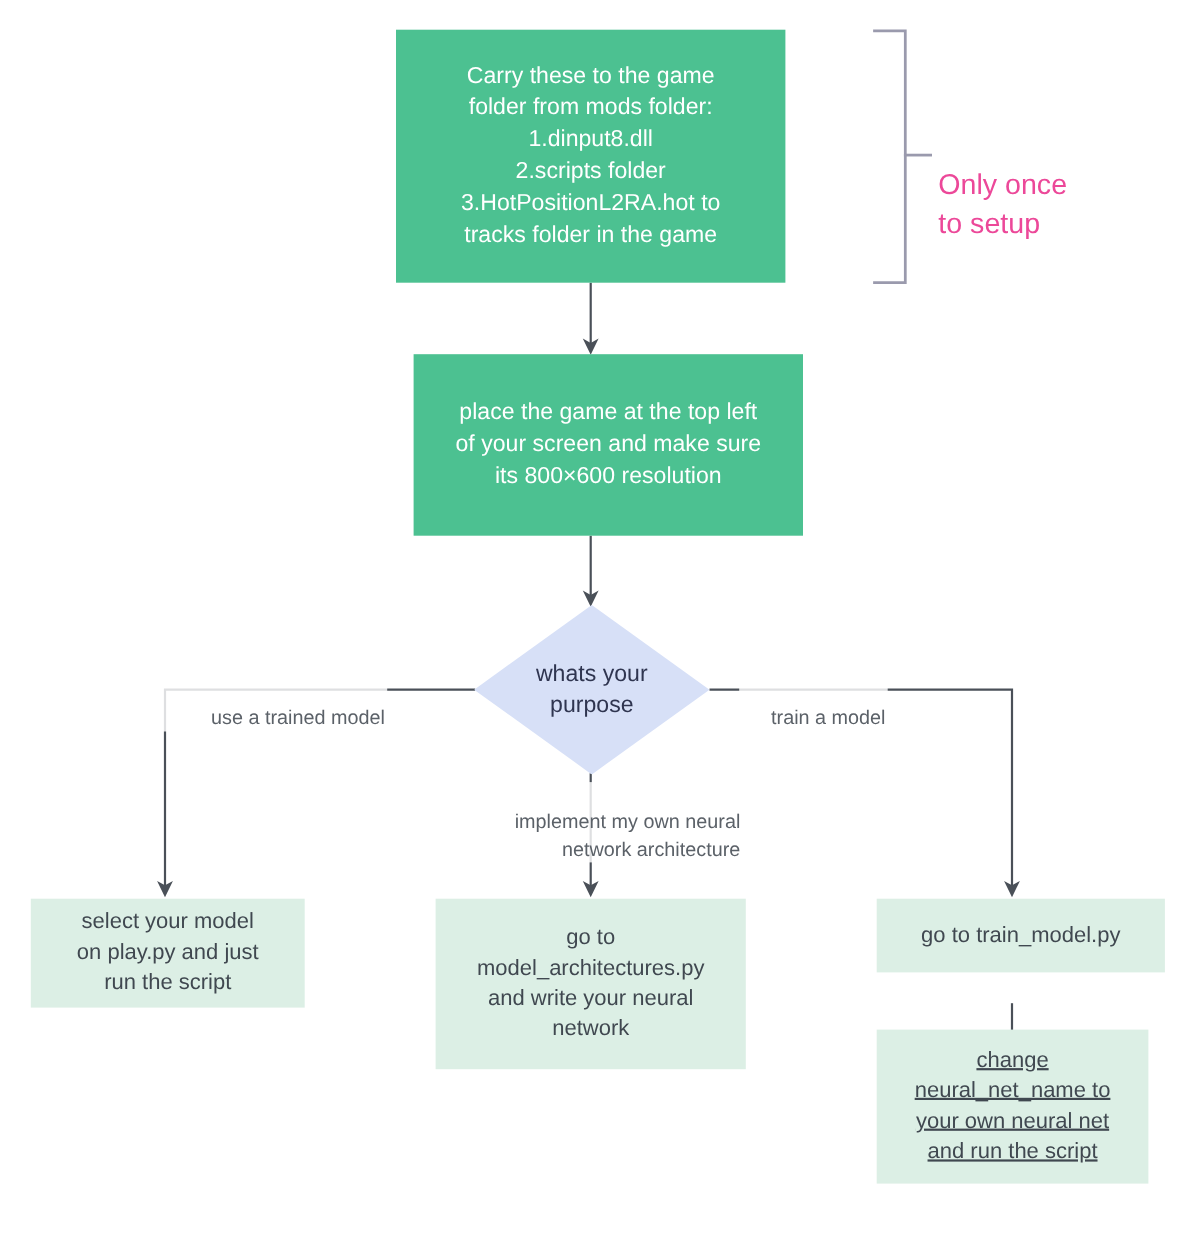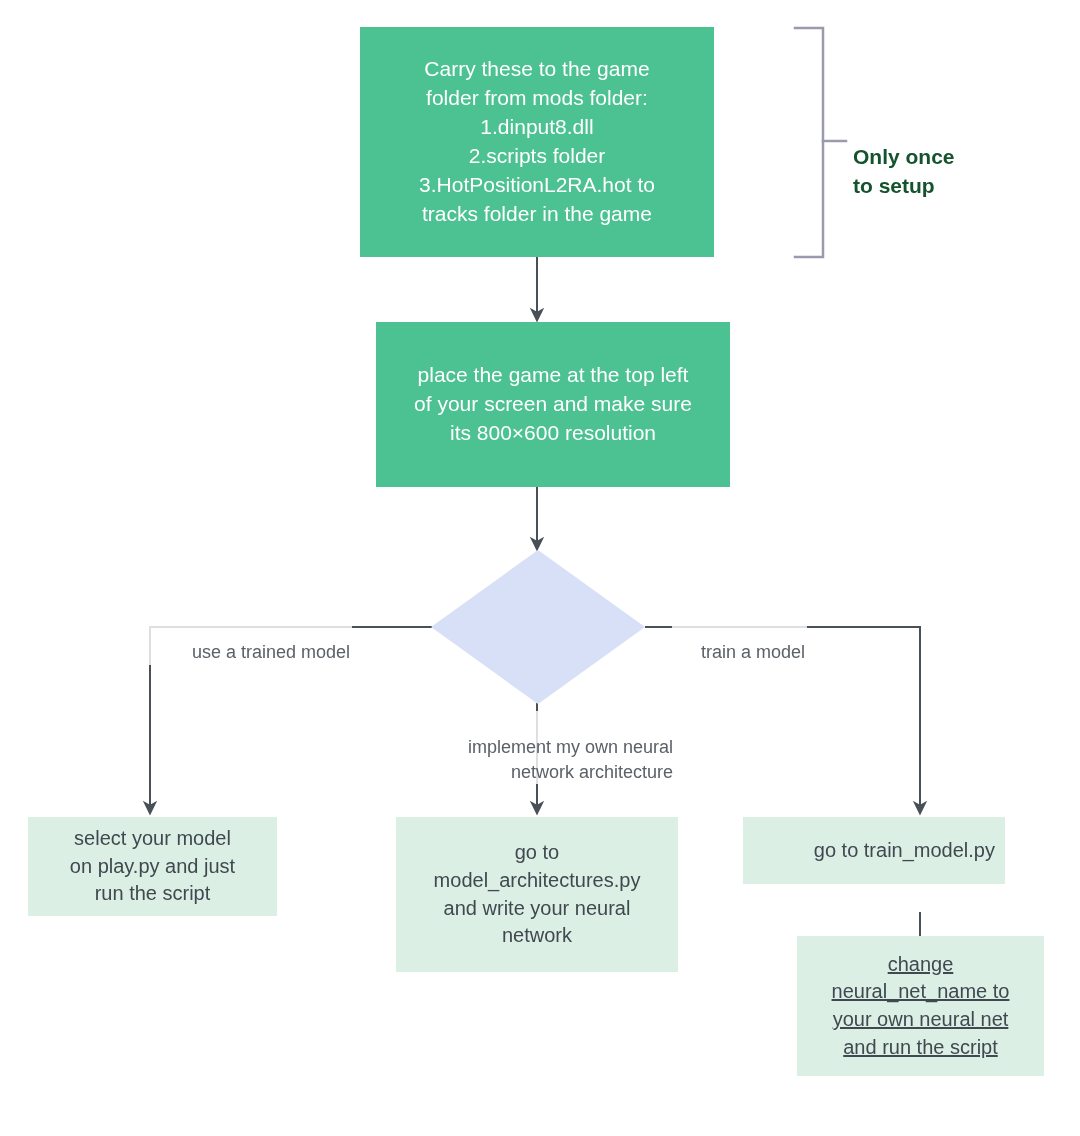--- a/index.html
+++ b/index.html
@@ -67,25 +67,24 @@
     color: #5b6168;
     font-size: 18px;
     line-height: 1.35;
     text-align: right;
     background: rgba(255,255,255,0.82);
     white-space: pre-line;
     padding: 0 2px;
   }
   .bracket-label {
     position: absolute;
-    color: #14532d;
-    font-size: 21px;
+    color: #ec4899;
+    font-size: 26px;
     line-height: 1.38;
     white-space: pre-line;
-    font-weight: bold;
   }
 
   
   #wires {
     position: absolute;
     left: 0;
     top: 0;
     width: 1080px;
     height: 1136px;
     pointer-events: none;
@@ -134,36 +133,38 @@
   </div>
 
   <div class="node node-primary" style="left:360px; top:322px; width:354px; height:165px;margin-left:16px;">
     <span>place the game at the top left
 of your screen and make sure
 its 800×600 resolution</span>
   </div>
 
   <div class="node node-decision" style="left:431px; top:550px;">
     <span class="diamond-bg"></span>
+    <span class="diamond-label">whats your
+purpose</span>
   </div>
 
   <div class="node node-soft" style="left:396px; top:817px; width:282px; height:155px;">
     <span>go to
 model_architectures.py
 and write your neural
 network</span>
   </div>
 
   <div class="node node-soft" style="left:28px; top:817px; width:249px; height:99px;">
     <span>select your model
 on play.py and just
 run the script</span>
   </div>
 
-  <div class="node node-soft" style="left:743px; top:817px; width:262px; height:67px;justify-content:flex-end;">
+  <div class="node node-soft" style="left:797px; top:817px; width:262px; height:67px;">
     <span>go to train_model.py</span>
   </div>
 
   <div class="node node-soft" style="left:797px; top:936px; width:247px; height:140px;text-decoration:underline;">
     <span>change
 neural_net_name to
 your own neural net
 and run the script</span>
   </div>
 

